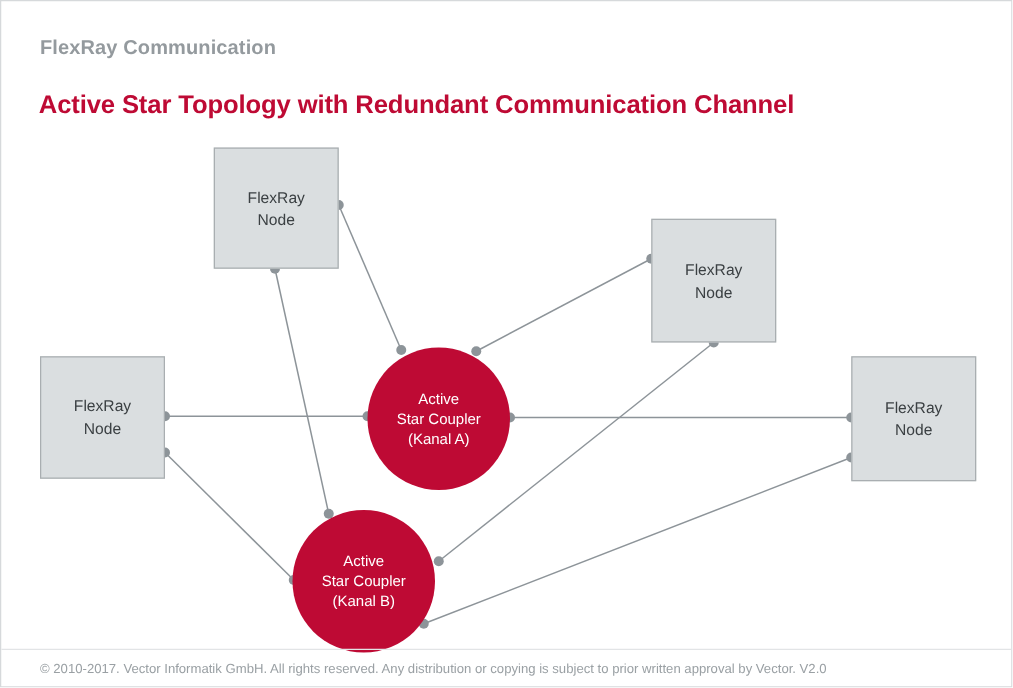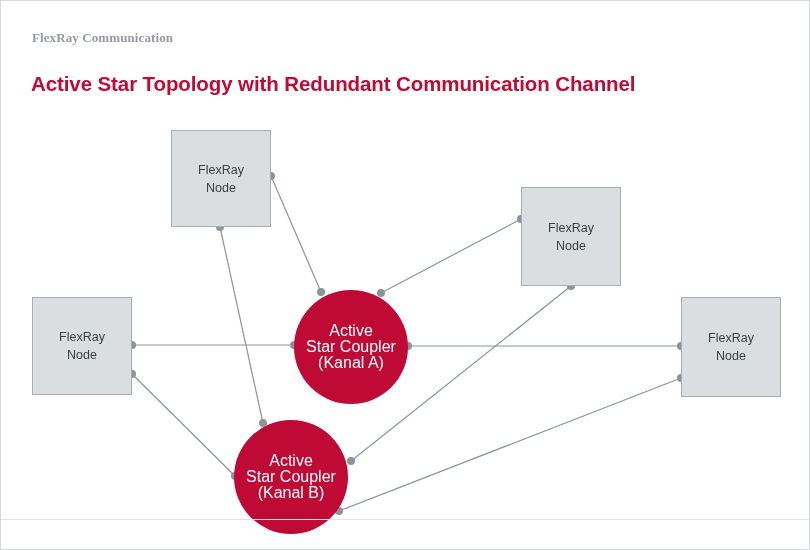--- a/index.html
+++ b/index.html
@@ -24,42 +24,41 @@
     position: absolute;
     left: 0;
     top: 0;
     width: 810px;
     height: 96px;
   }
   #eyebrow {
     position: absolute;
     left: 31px;
     top: 29px;
-    font-size: 13px;
+    font-size: 16px;
     font-weight: bold;
     letter-spacing: 0.1px;
     color: #949a9e;
     white-space: nowrap;
-    font-family: Liberation Serif, serif;
   }
   #title {
     position: absolute;
     left: 30px;
     top: 57px;
     font-size: 20.5px;
     font-weight: bold;
     letter-spacing: -0.1px;
     color: #be0a34;
     white-space: nowrap;
     text-align: right;
   }
   #canvas {
     position: absolute;
     left: 0;
-    top: 112px;
+    top: 100px;
     width: 692px;
     height: 420px;
   }
   #diagram-svg {
     position: absolute;
     left: 0;
     top: -96px;
     width: 810px;
     height: 550px;
   }
@@ -81,21 +80,21 @@
   }
   .coupler {
     position: absolute;
     border-radius: 50%;
     background: #be0a34;
     display: flex;
     align-items: center;
     justify-content: center;
   }
   .coupler-label {
-    font-size: 16px;
+    font-size: 12px;
     line-height: 16px;
     color: #ffffff;
     text-align: center;
     white-space: pre-line;
   }
   #footer-divider {
     position: absolute;
     left: 0;
     top: 518px;
     width: 810px;
@@ -182,14 +181,15 @@
 
     <div class="coupler" style="left: 233px; top: 307px; width: 114px; height: 114px;">
       <span class="coupler-label">Active
 Star Coupler
 (Kanal B)</span>
     </div>
 
   </div>
 
   <div id="footer-divider"></div>
+  <div id="footer-text">© 2010-2017. Vector Informatik GmbH. All rights reserved. Any distribution or copying is subject to prior written approval by Vector. V2.0</div>
 
 </div>
 
 </body></html>

